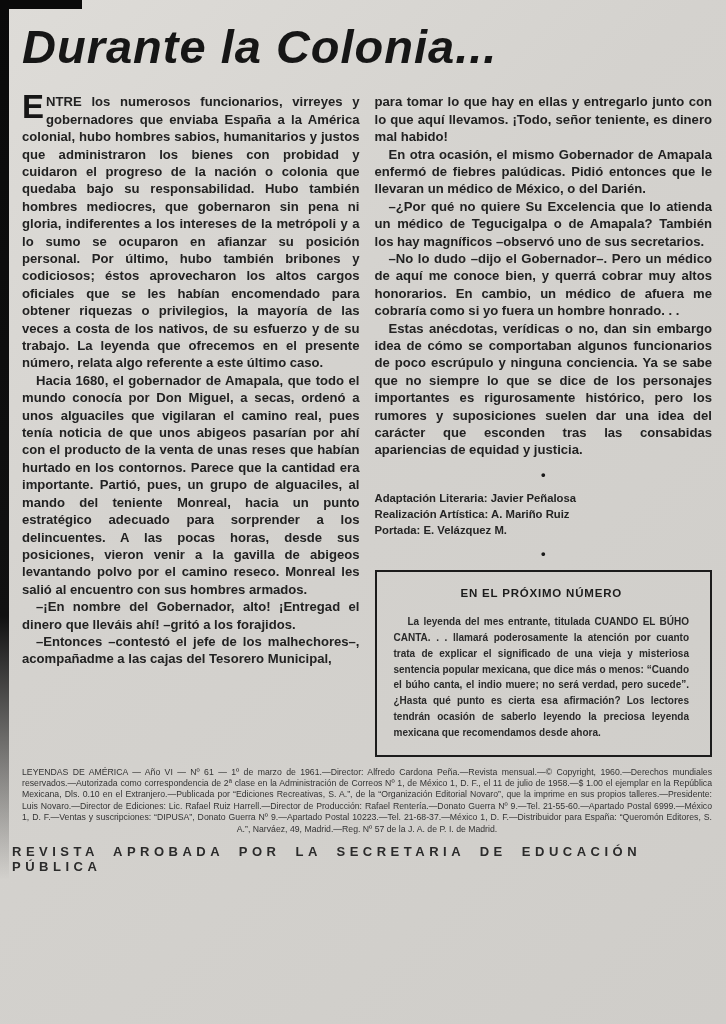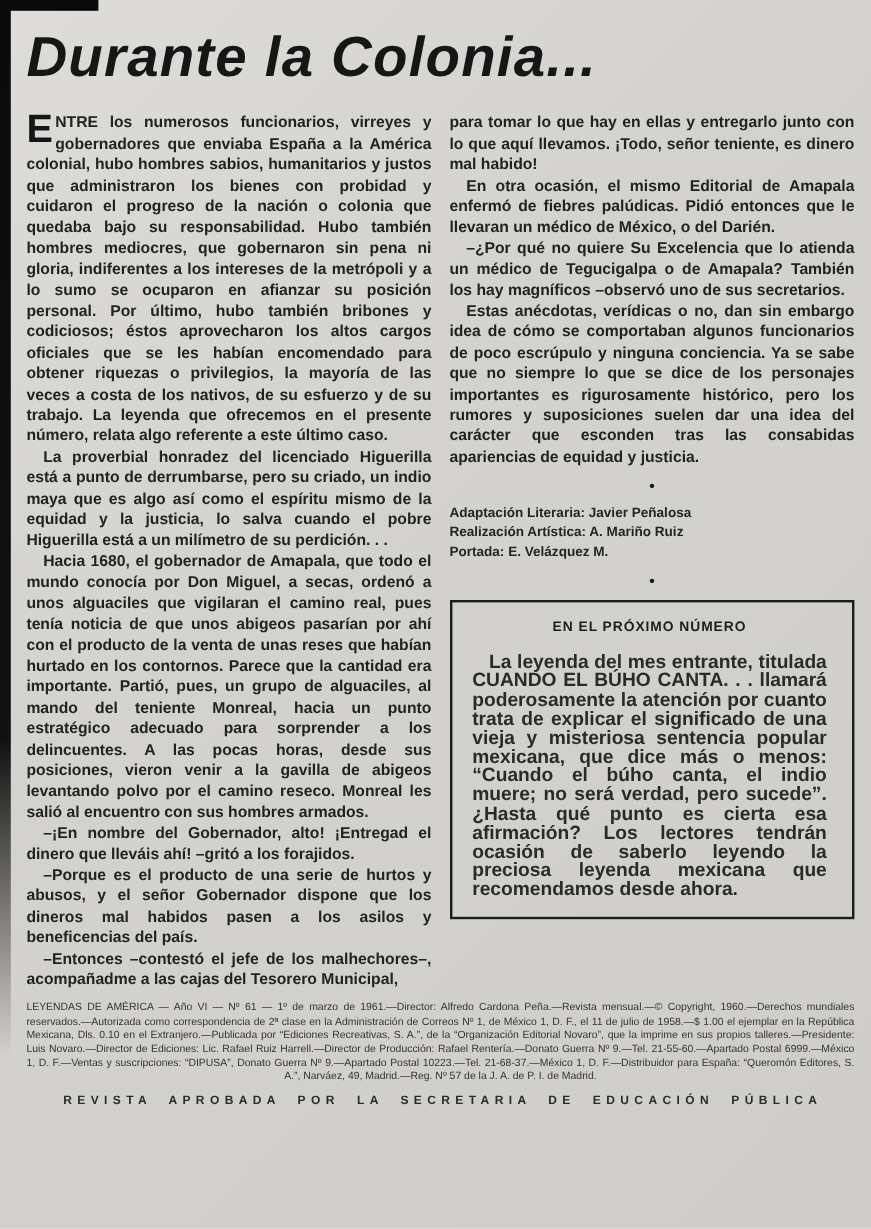--- a/index.html
+++ b/index.html
@@ -90,41 +90,41 @@
   .next-box .box-heading {
     text-align: center;
     font-size: 11.5px;
     font-weight: bold;
     letter-spacing: 0.8px;
     margin: 0 0 12px 0;
     color: #1c1c1c;
   }
   .next-box .box-body {
     margin: 0;
-    font-size: 16px;
+    font-size: 10px;
     line-height: 15.8px;
     font-weight: bold;
     text-align: justify;
     text-indent: 14px;
     color: #2a2a2a;
   }
   .legal {
     margin: 10px 0 0 0;
     padding: 0 14px 0 22px;
     font-size: 8.7px;
     line-height: 11.4px;
     color: #333;
     text-align: justify;
     text-align-last: center;
     font-weight: normal;
   }
   .approval {
     margin-top: 9px;
-    text-align: center;
-    font-size: 10px;
+    text-align: left;
+    font-size: 13px;
     font-weight: bold;
     letter-spacing: 4.5px;
     word-spacing: 7px;
     color: #2b2b2b;
     padding-left: 12px;
   }
 </style>
 </head>
 <body>
 
@@ -132,31 +132,30 @@
 <div class="scan-edge-top"></div>
 
 <div class="page">
 
   <h1 class="title">Durante la Colonia...</h1>
 
   <div class="columns">
 
     <div class="col">
       <p><span class="dropcap">E</span><span>NTRE los numerosos funcionarios, virreyes y gobernadores que enviaba España a la América colonial, hubo hombres sabios, humanitarios y justos que administraron los bienes con probidad y cuidaron el progreso de la nación o colonia que quedaba bajo su responsabilidad. Hubo también hombres mediocres, que gobernaron sin pena ni gloria, indiferentes a los intereses de la metrópoli y a lo sumo se ocuparon en afianzar su posición personal. Por último, hubo también bribones y codiciosos; éstos aprovecharon los altos cargos oficiales que se les habían encomendado para obtener riquezas o privilegios, la mayoría de las veces a costa de los nativos, de su esfuerzo y de su trabajo. La leyenda que ofrecemos en el presente número, relata algo referente a este último caso.</span></p>
-      <p class="indent">La proverbial honradez del licenciado Higuerilla está a punto de derrumbarse, pero su criado, un indio maya que es algo así como el espíritu mismo de la equidad y la justicia, lo salva cuando el pobre Higuerilla está a un milímetro de su perdición. . .</p>
       <p class="indent">Hacia 1680, el gobernador de Amapala, que todo el mundo conocía por Don Miguel, a secas, ordenó a unos alguaciles que vigilaran el camino real, pues tenía noticia de que unos abigeos pasarían por ahí con el producto de la venta de unas reses que habían hurtado en los contornos. Parece que la cantidad era importante. Partió, pues, un grupo de alguaciles, al mando del teniente Monreal, hacia un punto estratégico adecuado para sorprender a los delincuentes. A las pocas horas, desde sus posiciones, vieron venir a la gavilla de abigeos levantando polvo por el camino reseco. Monreal les salió al encuentro con sus hombres armados.</p>
       <p class="indent">–¡En nombre del Gobernador, alto! ¡Entregad el dinero que lleváis ahí! –gritó a los forajidos.</p>
-      <p class="indent">–Porque es el producto de una serie de hurtos y abusos, y el señor Gobernador dispone que los dineros mal habidos pasen a los asilos y beneficencias del país.</p>
       <p class="indent">–Entonces –contestó el jefe de los malhechores–, acompañadme a las cajas del Tesorero Municipal,</p>
     </div>
 
     <div class="col">
       <p>para tomar lo que hay en ellas y entregarlo junto con lo que aquí llevamos. ¡Todo, señor teniente, es dinero mal habido!</p>
-      <p class="indent">En otra ocasión, el mismo Editorial de Amapala enfermó de fiebres palúdicas. Pidió entonces que le llevaran un médico de México, o del Darién.</p>
+      <p class="indent">En otra ocasión, el mismo Gobernador de Amapala enfermó de fiebres palúdicas. Pidió entonces que le llevaran un médico de México, o del Darién.</p>
       <p class="indent">–¿Por qué no quiere Su Excelencia que lo atienda un médico de Tegucigalpa o de Amapala? También los hay magníficos –observó uno de sus secretarios.</p>
+      <p class="indent">–No lo dudo –dijo el Gobernador–. Pero un médico de aquí me conoce bien, y querrá cobrar muy altos honorarios. En cambio, un médico de afuera me cobraría como si yo fuera un hombre honrado. . .</p>
       <p class="indent">Estas anécdotas, verídicas o no, dan sin embargo idea de cómo se comportaban algunos funcionarios de poco escrúpulo y ninguna conciencia. Ya se sabe que no siempre lo que se dice de los personajes importantes es rigurosamente histórico, pero los rumores y suposiciones suelen dar una idea del carácter que esconden tras las consabidas apariencias de equidad y justicia.</p>
 
       <div class="bullet-sep">•</div>
 
       <div class="credits">
         <div>Adaptación Literaria: Javier Peñalosa</div>
         <div>Realización Artística: A. Mariño Ruiz</div>
         <div>Portada: E. Velázquez M.</div>
       </div>
 

